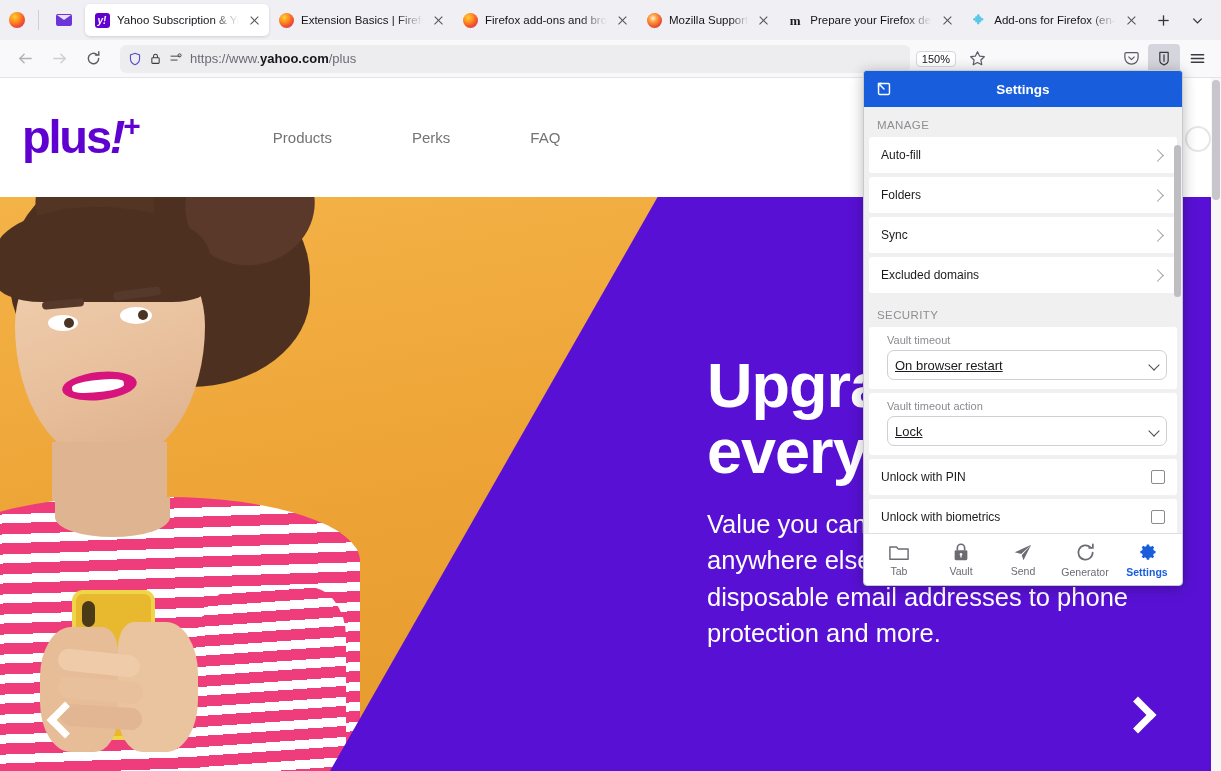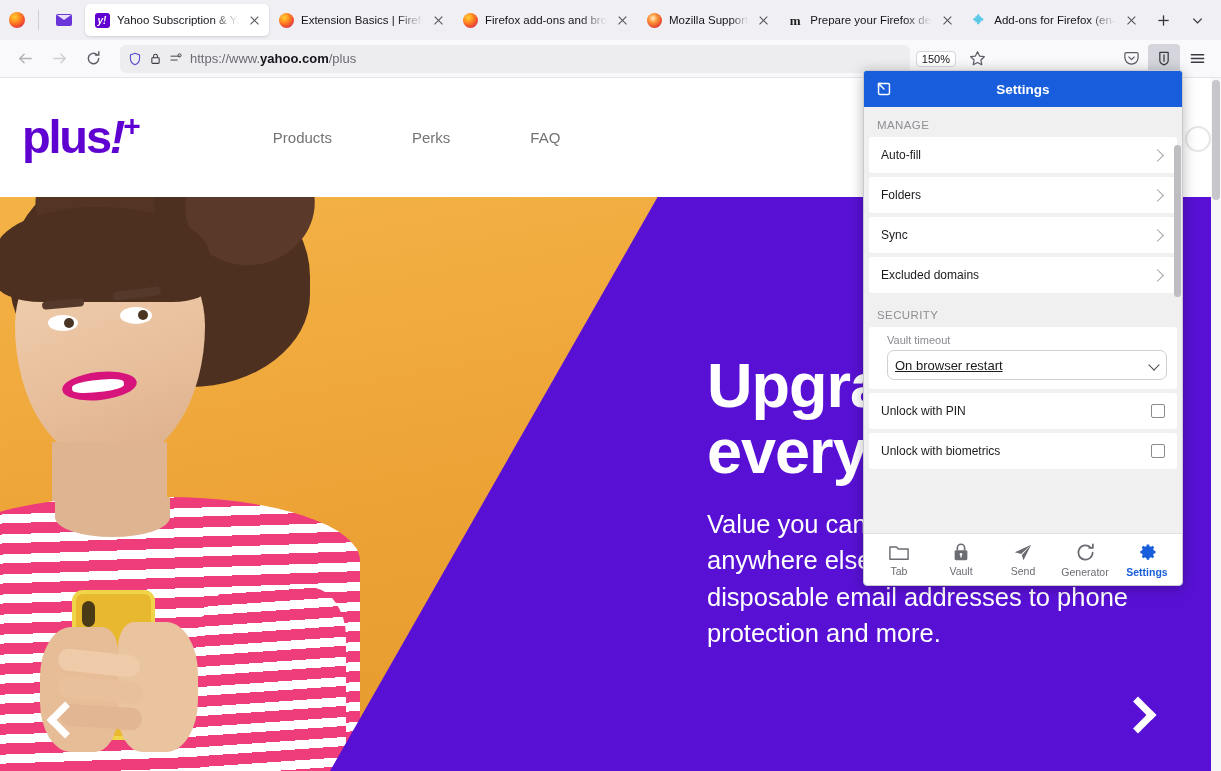--- a/index.html
+++ b/index.html
@@ -514,20 +514,28 @@
 
       <div class="bw-field">
         <div class="flabel">Vault timeout</div>
         <div class="sel-wrap">
           <select class="bw-select">
             <option>On browser restart</option>
           </select>
         </div>
       </div>
 
+      <div class="bw-field">
+        <div class="flabel">Vault timeout action</div>
+        <div class="sel-wrap">
+          <select class="bw-select">
+            <option>Lock</option>
+          </select>
+        </div>
+      </div>
 
       <div class="bw-row">
         <span class="lbl">Unlock with PIN</span>
         <span class="bw-check"></span>
       </div>
       <div class="bw-row">
         <span class="lbl">Unlock with biometrics</span>
         <span class="bw-check"></span>
       </div>
 

